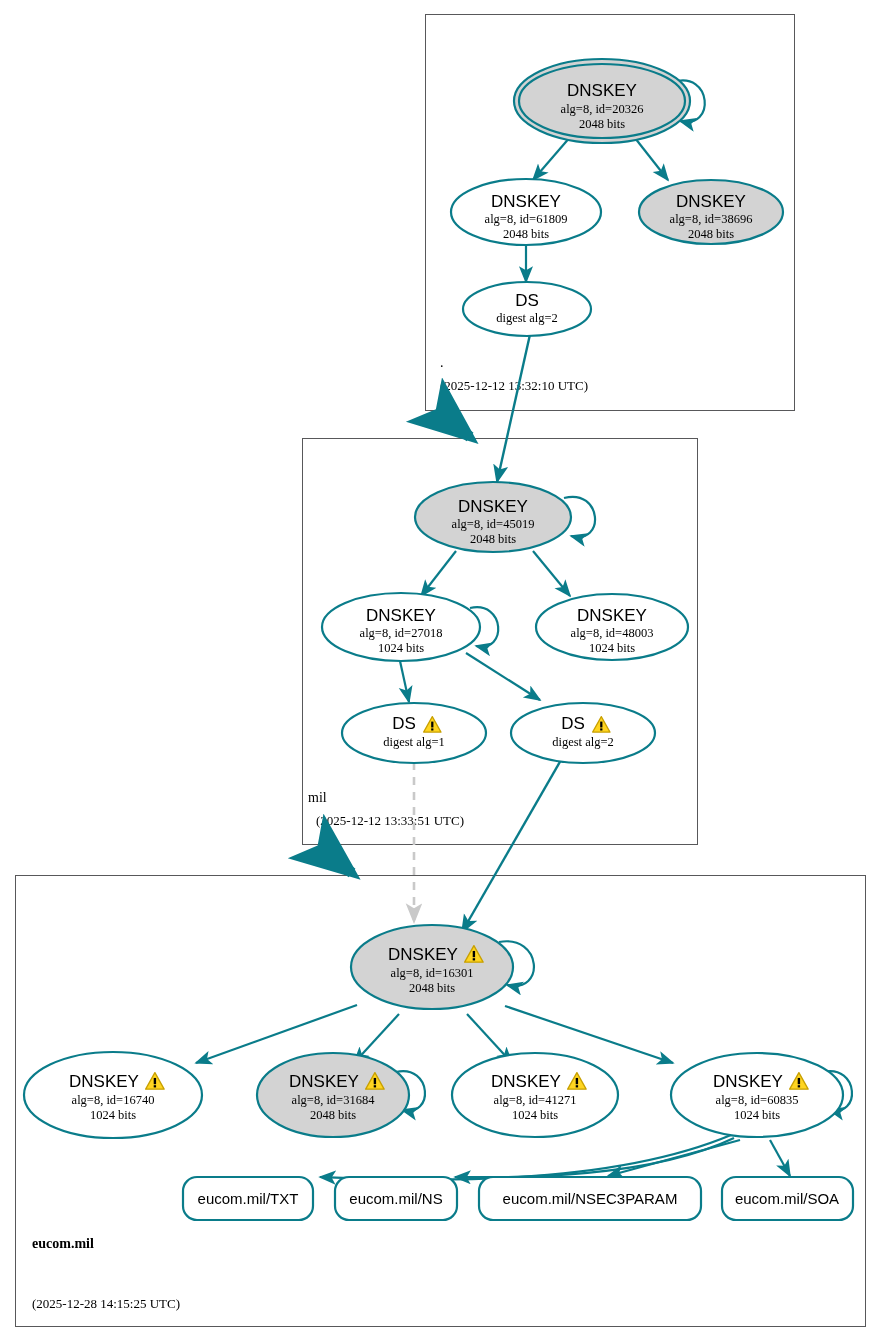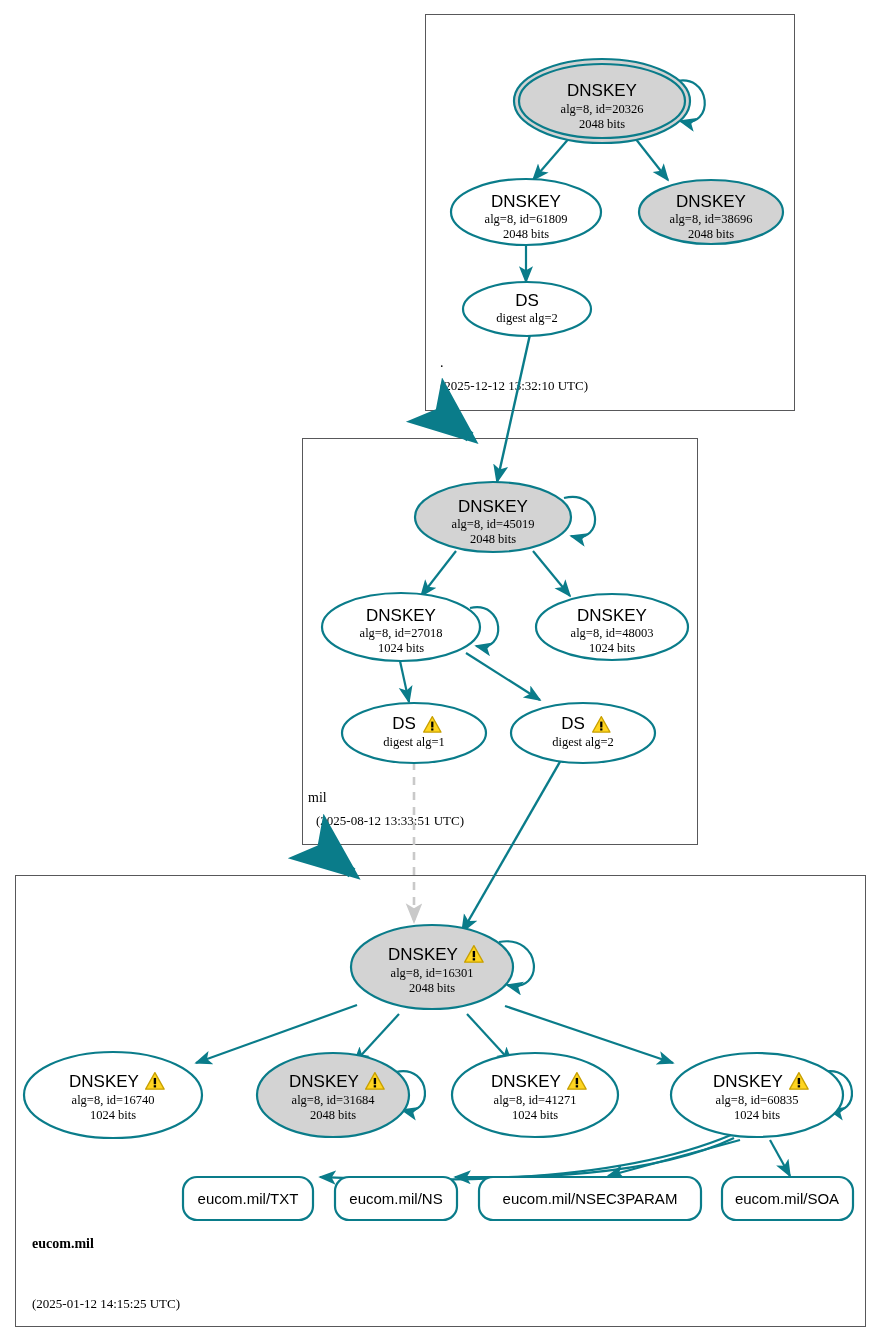--- a/index.html
+++ b/index.html
@@ -19,24 +19,24 @@
 <div id="canvas">
 
   <div class="zone-box" style="left:425px;top:14px;width:370px;height:397px;"></div>
   <div class="zone-box" style="left:302px;top:438px;width:396px;height:407px;"></div>
   <div class="zone-box" style="left:15px;top:875px;width:851px;height:452px;"></div>
 
   <div class="zone-label zone-name" style="left:440px;top:355px;">.</div>
   <div class="zone-label zone-time" style="left:440px;top:378px;">(2025-12-12 13:32:10 UTC)</div>
 
   <div class="zone-label zone-name" style="left:308px;top:790px;">mil</div>
-  <div class="zone-label zone-time" style="left:316px;top:813px;">(2025-08-12 13:33:51 UTC)</div>
+  <div class="zone-label zone-time" style="left:316px;top:813px;">(2025-12-12 13:33:51 UTC)</div>
 
   <div class="zone-label zone-name" style="left:32px;top:1236px;font-weight:bold;">eucom.mil</div>
-  <div class="zone-label zone-time" style="left:32px;top:1296px;">(2025-01-12 14:15:25 UTC)</div>
+  <div class="zone-label zone-time" style="left:32px;top:1296px;">(2025-12-28 14:15:25 UTC)</div>
 
   <svg width="881" height="1344" viewBox="0 0 881 1344">
     <defs>
       <marker id="ah" markerWidth="9" markerHeight="9" refX="7.2" refY="3.2" orient="auto" markerUnits="strokeWidth">
         <path d="M0,0 L8,3.2 L0,6.4 L1.9,3.2 z" fill="#0a7c8a"></path>
       </marker>
       <marker id="ahg" markerWidth="9" markerHeight="9" refX="7.2" refY="3.2" orient="auto" markerUnits="strokeWidth">
         <path d="M0,0 L8,3.2 L0,6.4 L1.9,3.2 z" fill="#c9c9c9"></path>
       </marker>
       <marker id="ahbig" markerWidth="7" markerHeight="7" refX="5.4" refY="2.6" orient="auto" markerUnits="strokeWidth">

